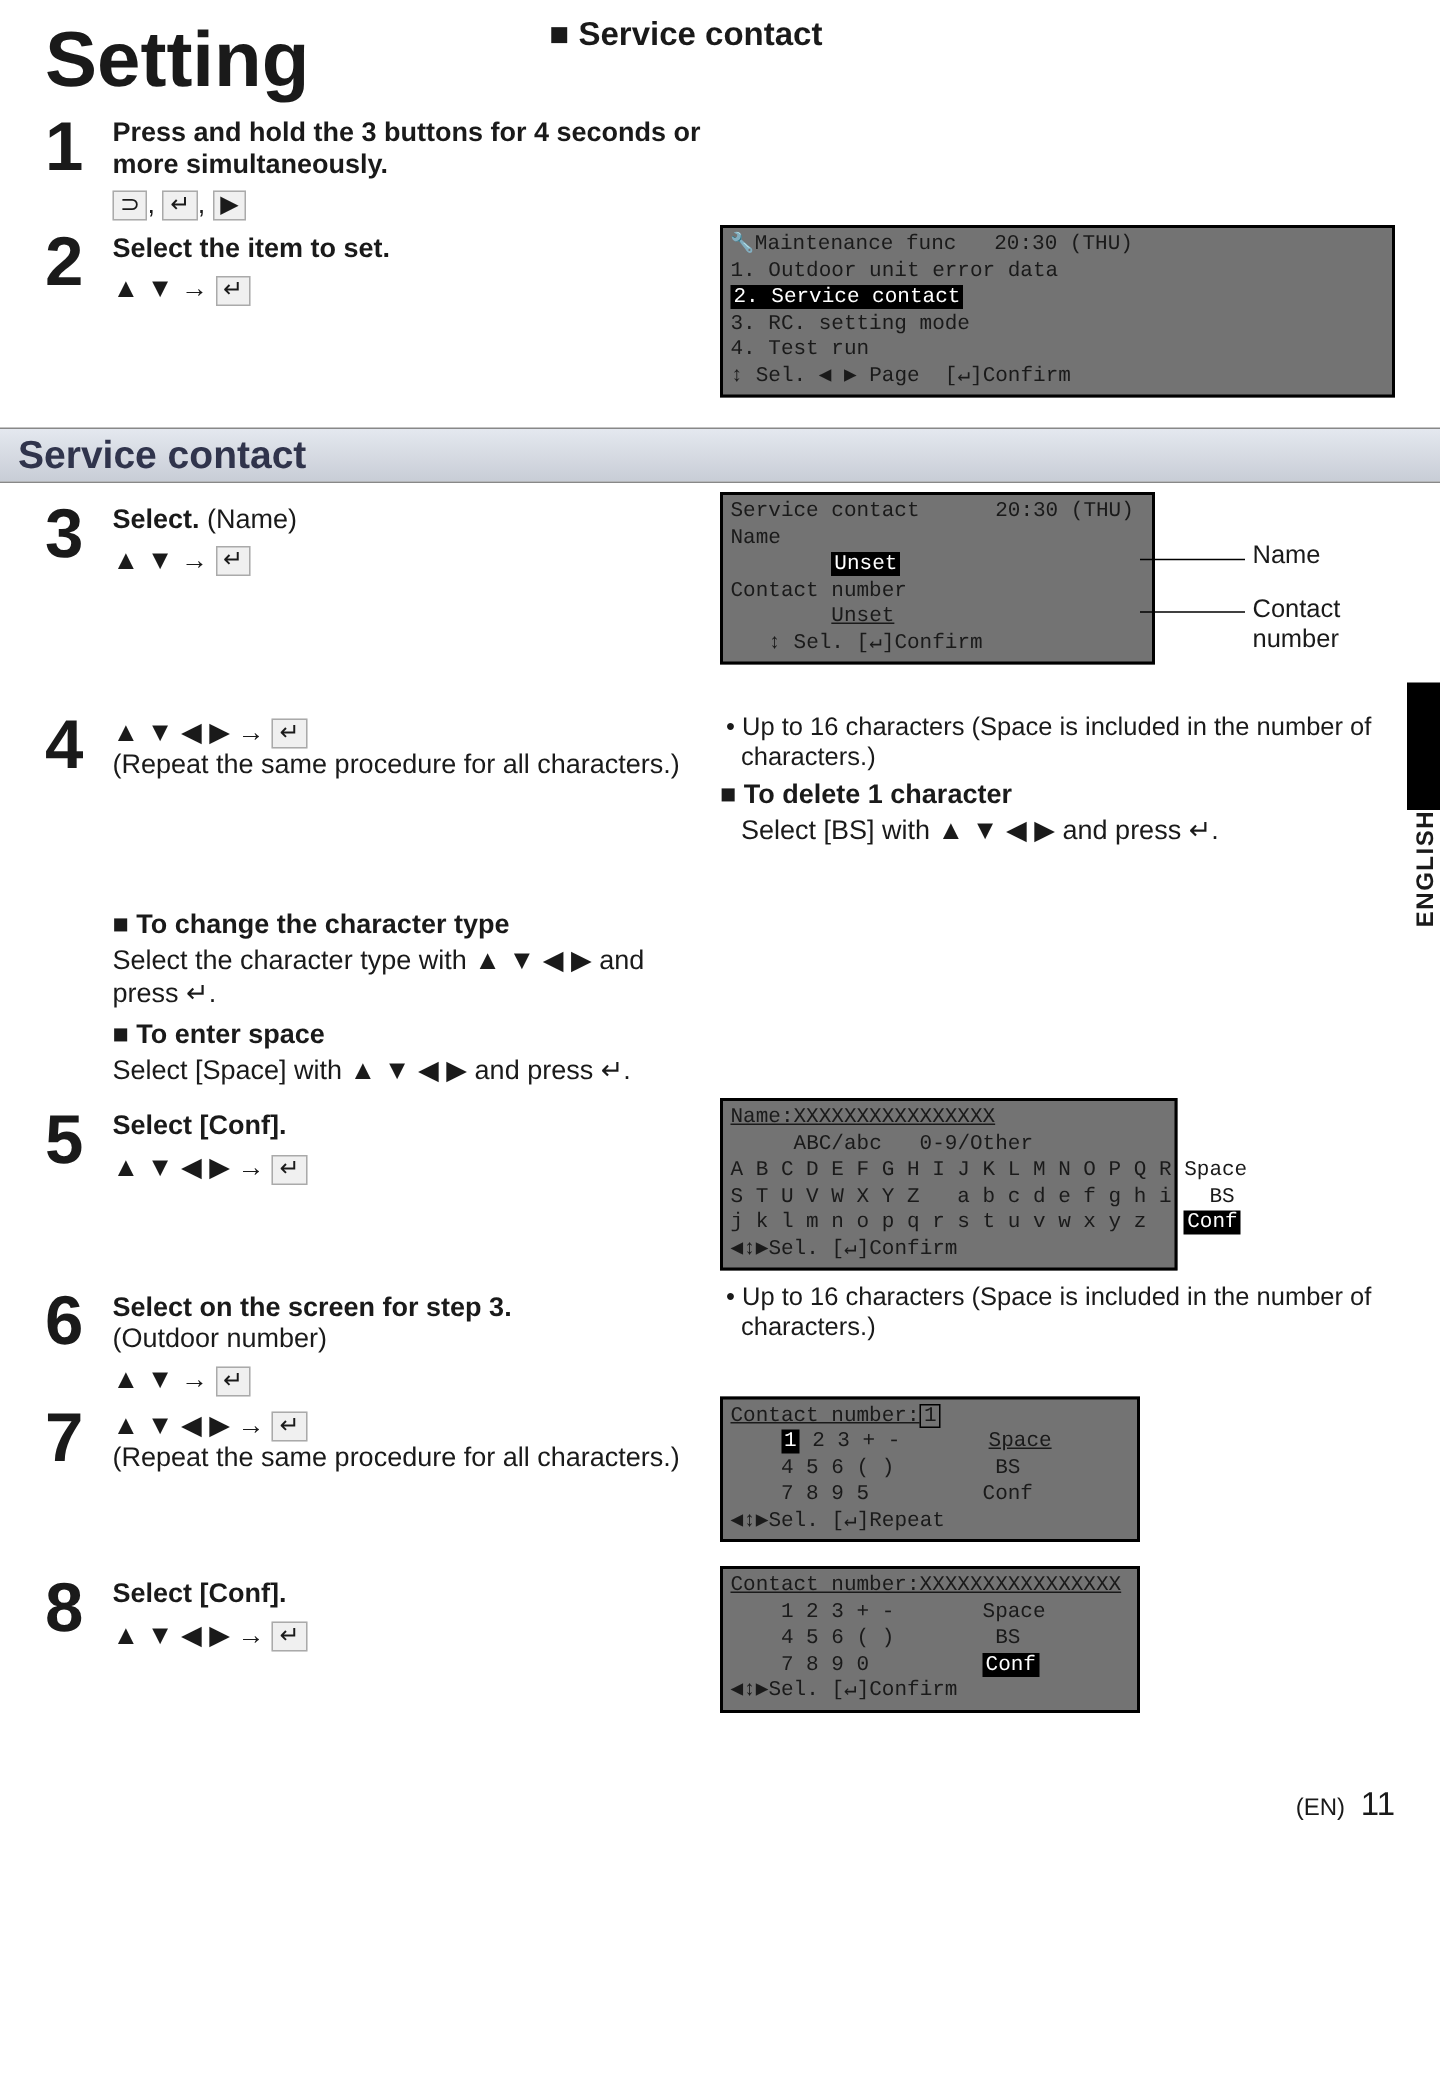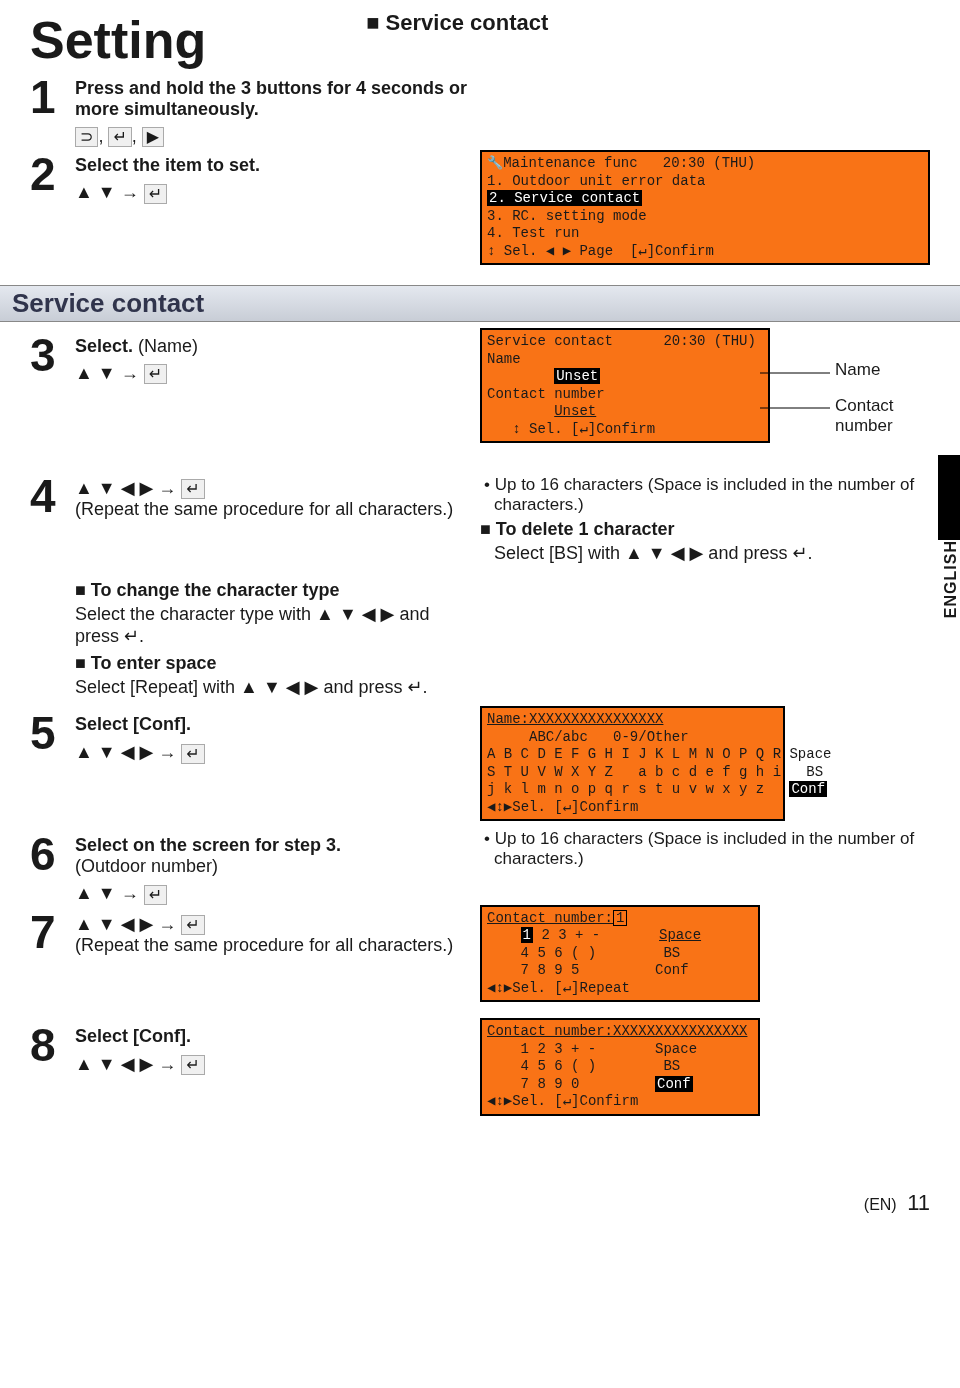--- a/index.html
+++ b/index.html
@@ -64,21 +64,21 @@
     padding: 2px 12px;
     margin: 14px -30px 6px -30px;
   }
   .cols { display: flex; }
   .left { flex: 0 0 440px; }
   .right { flex: 1; padding-left: 10px; }
   .screen {
     font-family: "Courier New", monospace;
     font-size: 14px;
     border: 2px solid #000;
-    background: #f97316;
+    background: #737373;
     padding: 3px 5px;
     line-height: 1.25;
     white-space: pre;
     margin-bottom: 6px;
   }
   .screen .inv {
     background: #000;
     color: #fff;
     padding: 0 2px;
   }
@@ -197,25 +197,25 @@
   <div class="cols" style="margin-top:20px;">
     <div class="left">
       <div class="step">
         <div class="step-num">4</div>
         <div class="step-body">
           <div class="iconrow" style="margin-top:0">▲ ▼ ◀ ▶ → <span class="keybox">↵</span></div>
           <div>(Repeat the same procedure for all characters.)</div>
         </div>
       </div>
 
-      <div style="margin-left:45px; margin-top:60px">
+      <div style="margin-left:45px; margin-top:86px">
         <div class="subh">■ To change the character type</div>
         <div class="para">Select the character type with ▲ ▼ ◀ ▶ and press ↵.</div>
         <div class="subh">■ To enter space</div>
-        <div class="para">Select [Repeat] with ▲ ▼ ◀ ▶ and press ↵.</div>
+        <div class="para">Select [Space] with ▲ ▼ ◀ ▶ and press ↵.</div>
       </div>
     </div>
     <div class="right">
 
       <div class="note" style="margin-top:6px">• Up to 16 characters (Space is included in the number of characters.)</div>
       <div class="subh" style="margin-top:4px">■ To delete 1 character</div>
       <div class="para" style="margin-left:14px">Select [BS] with ▲ ▼ ◀ ▶ and press ↵.</div>
     </div>
   </div>
 

